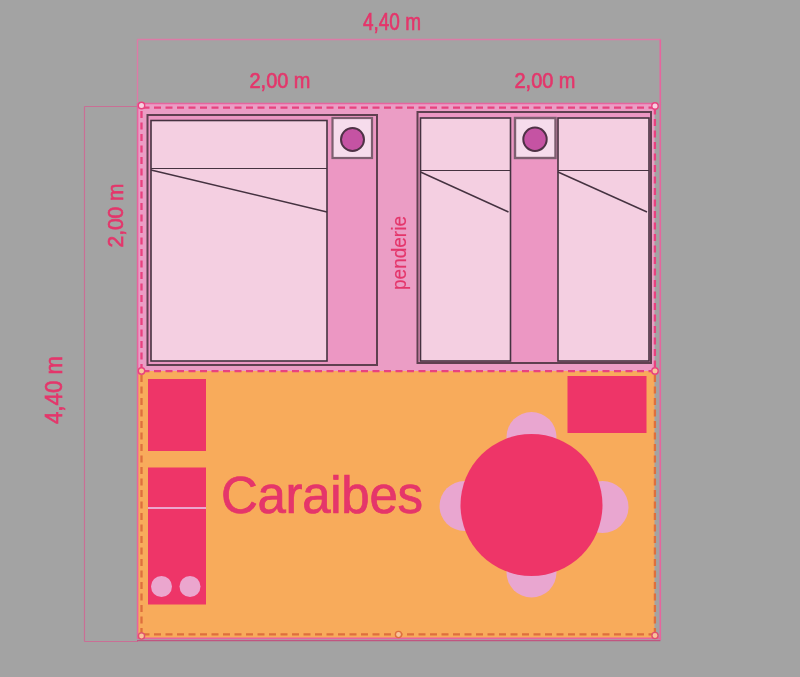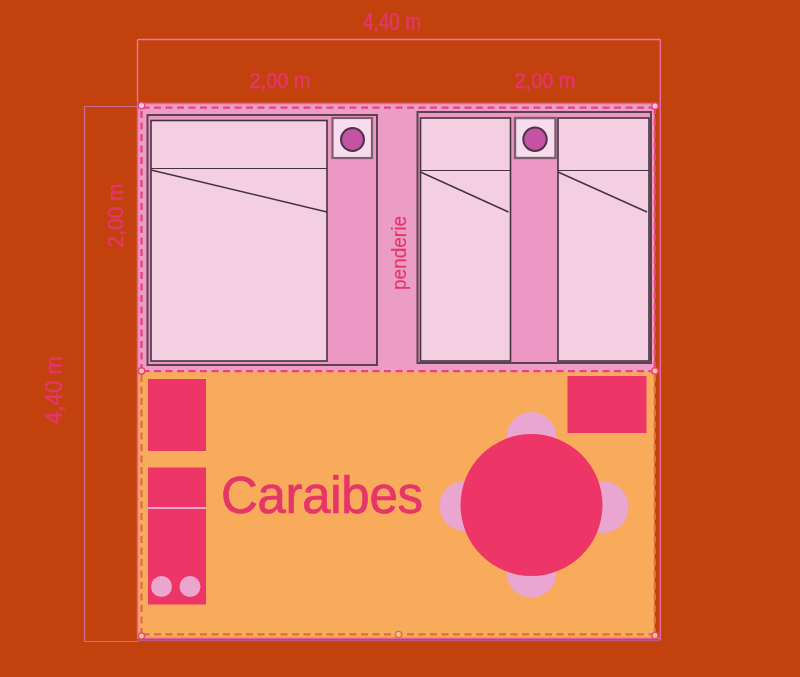--- a/index.html
+++ b/index.html
@@ -1,16 +1,16 @@
 <!DOCTYPE html>
 <html><head>
 <meta charset="utf-8">
 <style>
   html,body{margin:0;padding:0;background:#ffffff;}
-  .wrap{position:relative;width:800px;height:677px;background:#c2410c;overflow:hidden;}
+  .wrap{position:relative;width:800px;height:677px;background:#a3a3a3;overflow:hidden;}
   text{font-family:"Liberation Sans", sans-serif;font-weight:normal;fill:#e4366b;stroke:#e4366b;stroke-width:0.65;}
 </style>
 </head>
 <body>
 <div class="wrap">
 <svg width="800" height="677" viewBox="0 0 800 677" xmlns="http://www.w3.org/2000/svg">
 
   <g>
     <path d="M137.5,39.5 H660.3 M137.5,39.5 V102" fill="none" stroke="#dc7ba6" stroke-width="1.4"></path>
   </g>

